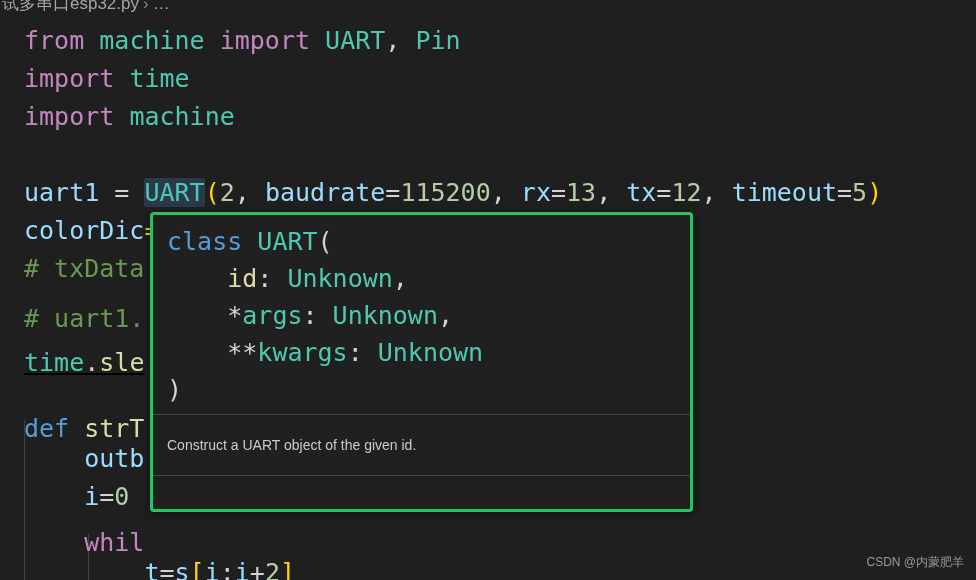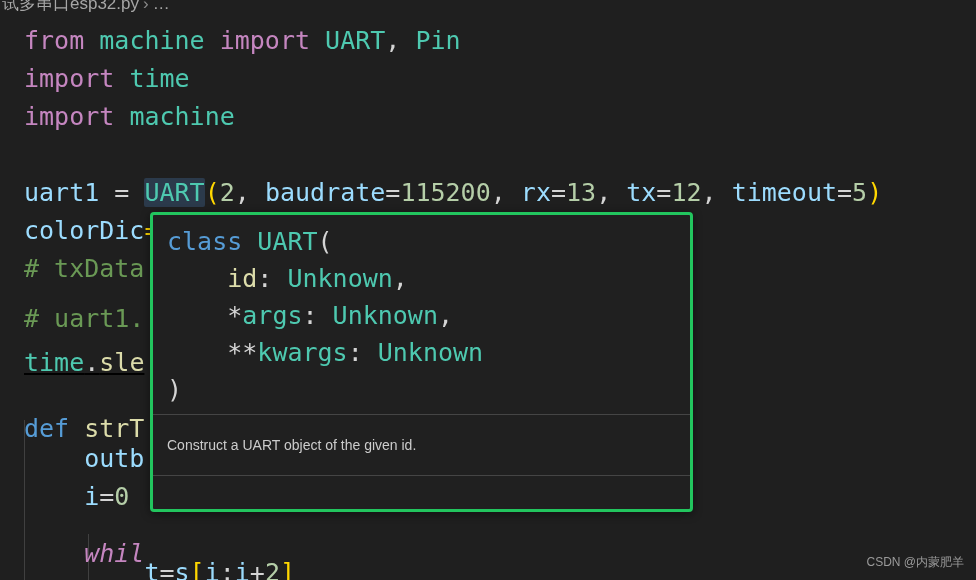--- a/index.html
+++ b/index.html
@@ -157,21 +157,21 @@
       <div class="code-line" style="top: 136px;"></div>
       <div class="code-line" style="top: 174px;"><span class="ident">uart1</span><span class="op"> </span><span class="op">=</span><span class="op"> </span><span class="mod hl">UART</span><span class="par-y">(</span><span class="num">2</span><span class="op">,</span><span class="op"> </span><span class="ident">baudrate</span><span class="op">=</span><span class="num">115200</span><span class="op">,</span><span class="op"> </span><span class="ident">rx</span><span class="op">=</span><span class="num">13</span><span class="op">,</span><span class="op"> </span><span class="ident">tx</span><span class="op">=</span><span class="num">12</span><span class="op">,</span><span class="op"> </span><span class="ident">timeout</span><span class="op">=</span><span class="num">5</span><span class="par-y">)</span></div>
       <div class="code-line" style="top: 212px;"><span class="ident">colorDic</span><span class="par-y">={</span><span class="op">…</span><span class="num">3</span><span class="op">,</span><span class="str">'00'</span><span class="op">:</span><span class="num">0</span><span class="par-y">}</span></div>
       <div class="code-line" style="top: 250px;"><span class="cmt"># txData</span></div>
       <div class="code-line" style="top: 300px;"><span class="cmt"># uart1.</span></div>
       <div class="code-line" style="top: 344px; text-decoration: underline;"><span class="mod">time</span><span class="op">.</span><span class="fn">sle</span></div>
       <div class="code-line" style="top: 364px;"></div>
       <div class="code-line" style="top: 402px; margin-top: 8px;"><span class="kw2">def</span><span class="op"> </span><span class="fn">strT</span></div>
       <div class="code-line" style="top: 440px;"><span class="op">    </span><span class="ident">outb</span></div>
       <div class="code-line" style="top: 478px;"><span class="op">    </span><span class="ident">i</span><span class="op">=</span><span class="num">0</span></div>
-      <div class="code-line" style="top: 535px; font-style: italic;"><span class="op">    </span><span class="kw">whil</span></div>
+      <div class="code-line" style="top: 524px;"><span class="op">    </span><span class="kw">whil</span></div>
       <div class="code-line" style="top: 554px;"><span class="op">        </span><span class="ident">t</span><span class="op">=</span><span class="ident">s</span><span class="par-y">[</span><span class="ident">i</span><span class="op">:</span><span class="ident">i</span><span class="op">+</span><span class="num">2</span><span class="par-y">]</span></div>
     </div>
 
   <div id="hover-tooltip">
     <div id="tooltip-signature"><div><span class="kw2">class</span><span class="op"> </span><span class="mod">UART</span><span class="op">(</span></div><div><span class="op">    </span><span class="fn">id</span><span class="op">: </span><span class="mod">Unknown</span><span class="op">,</span></div><div><span class="op">    </span><span class="op">*</span><span class="mod">args</span><span class="op">: </span><span class="mod">Unknown</span><span class="op">,</span></div><div><span class="op">    </span><span class="op">**</span><span class="mod">kwargs</span><span class="op">: </span><span class="mod">Unknown</span></div><div><span class="op">)</span></div></div>
     <div class="tt-divider"></div>
     <div id="tooltip-description">Construct a UART object of the given id.</div>
     <div class="tt-divider"></div>
   </div>
 

